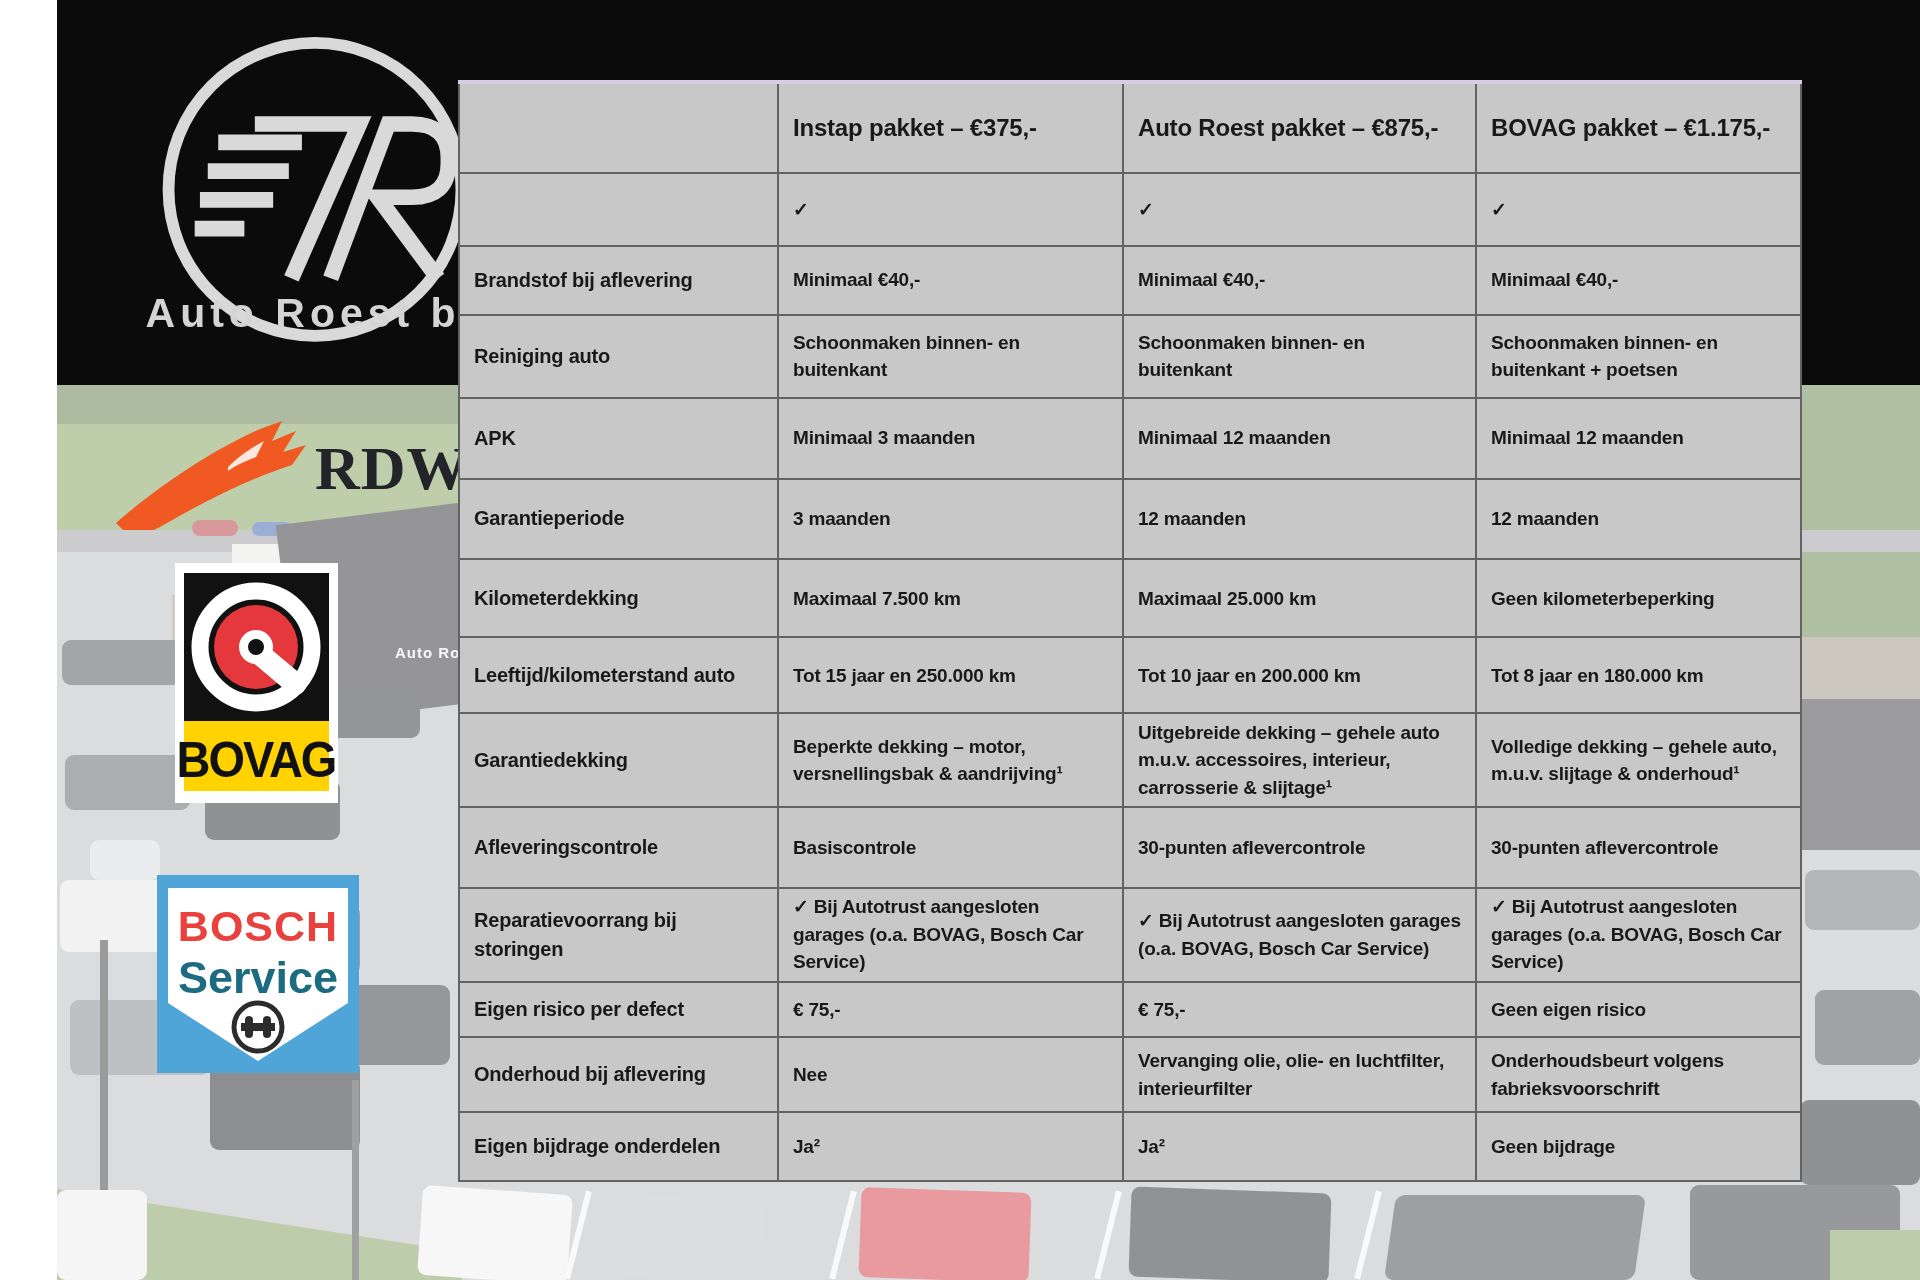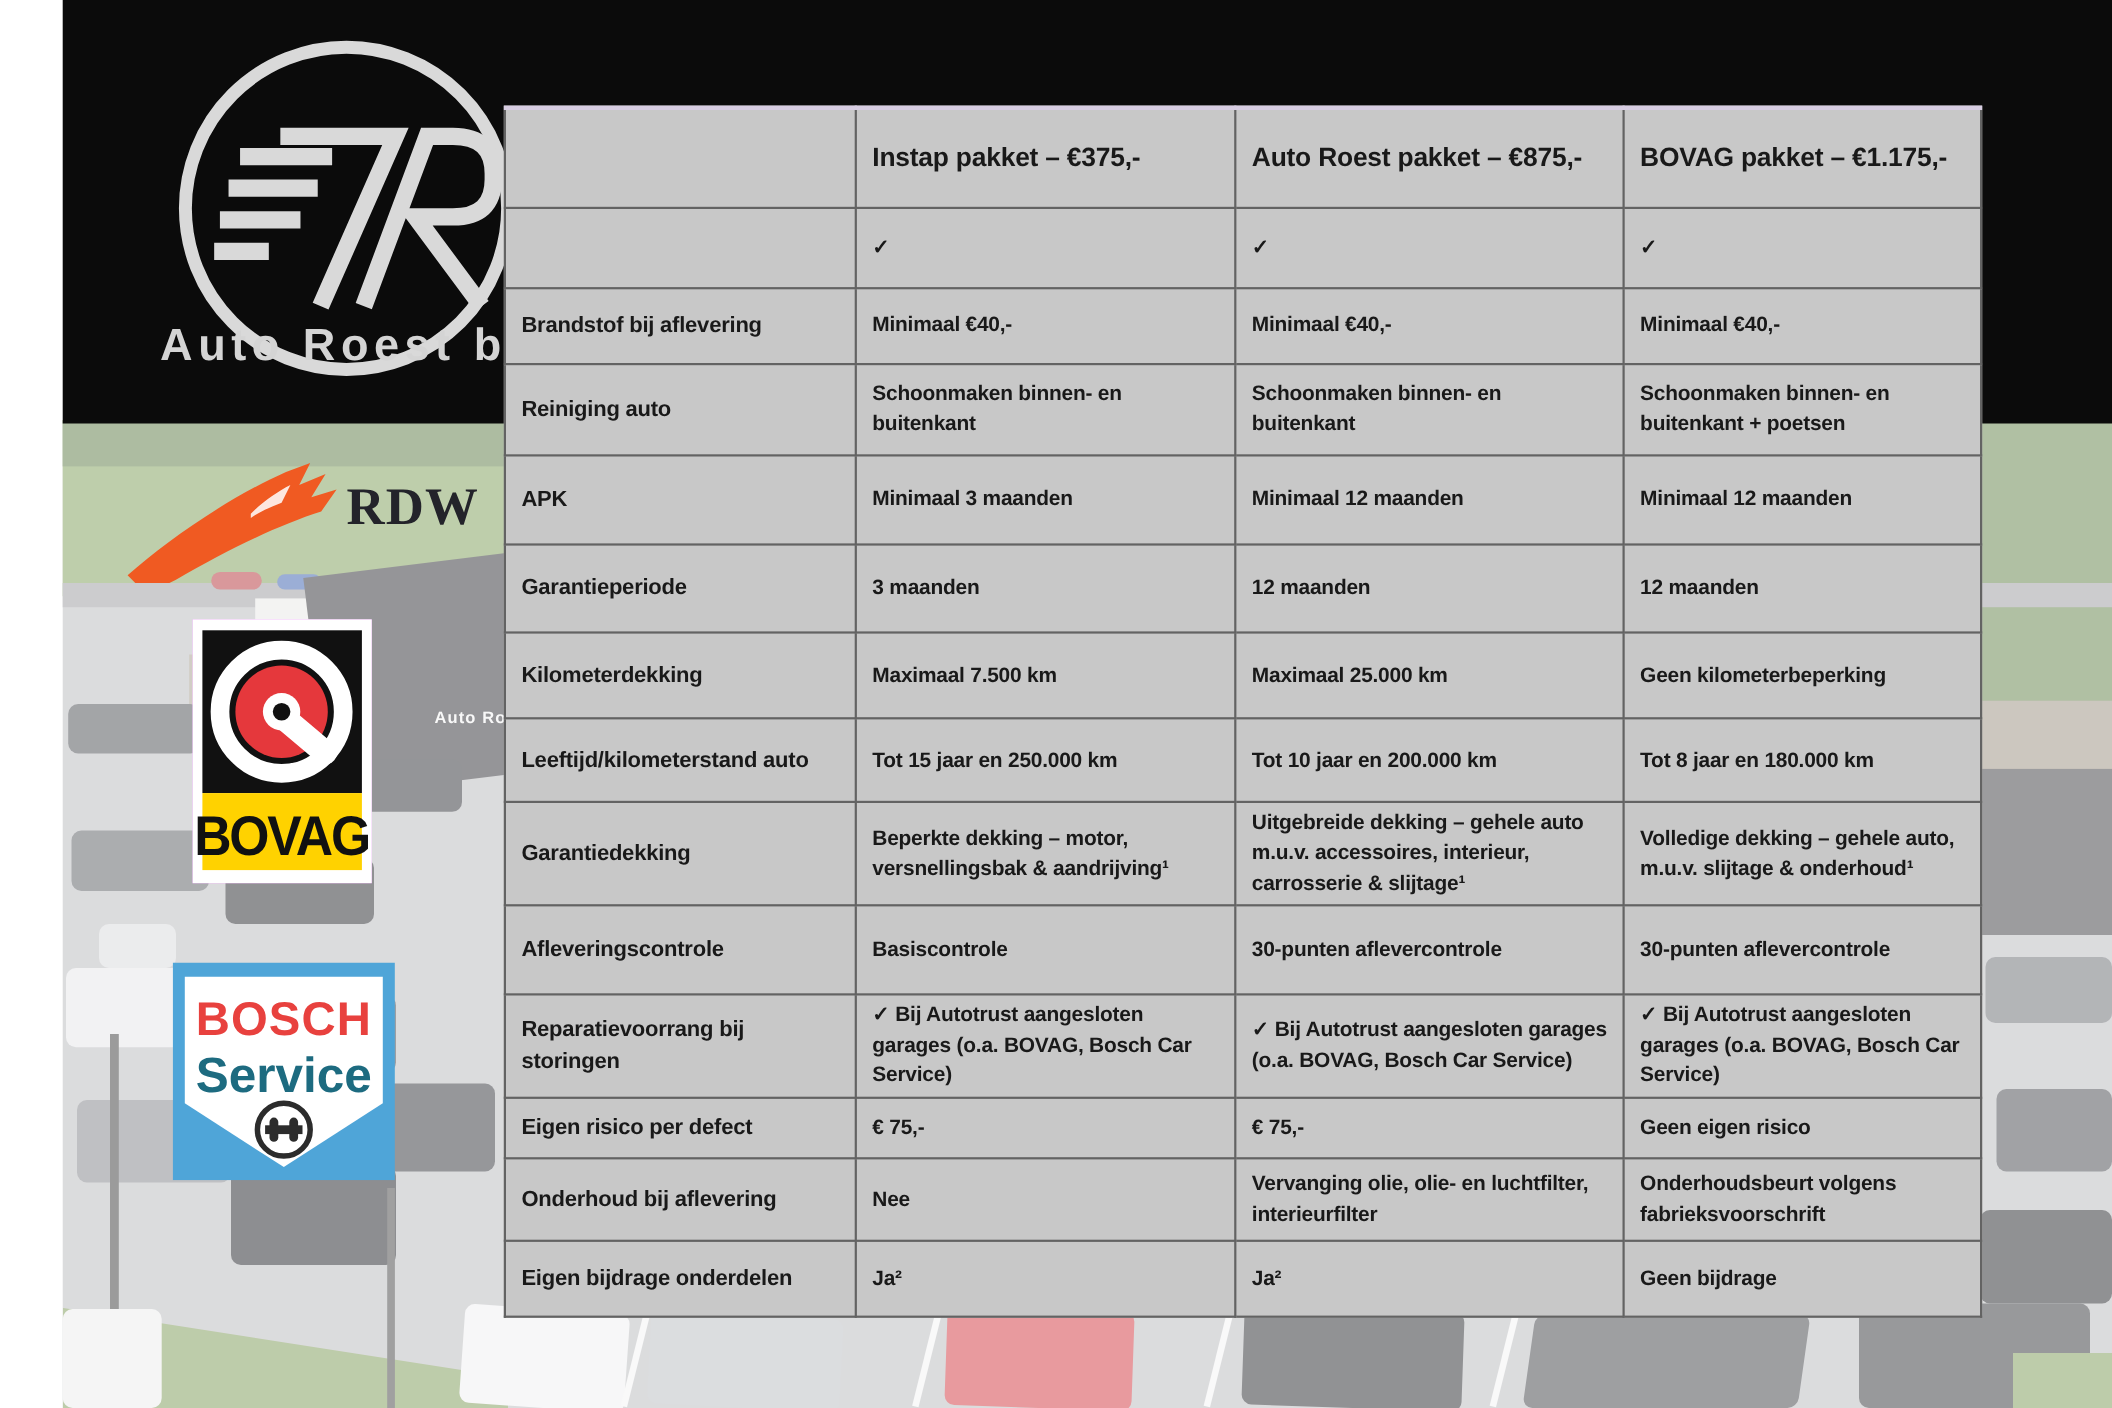--- a/index.html
+++ b/index.html
@@ -11,27 +11,27 @@
   .flat{border-radius:0 !important;}
   .sign-text{position:absolute;color:#f2f2f2;font-size:15px;font-weight:bold;letter-spacing:1px;}
   
   .band{position:absolute;left:57px;top:0;width:1863px;height:385px;background:#0b0b0b;}
   .ar-logo{position:absolute;left:78px;top:22px;width:360px;height:340px;}
   .ar-name{position:absolute;left:60px;top:290px;width:400px;text-align:center;color:#d4d4d4;
            font-size:41px;font-weight:bold;letter-spacing:5px;}
   
   .rdw{position:absolute;left:110px;top:415px;width:330px;height:115px;}
   .rdw-word{position:absolute;left:205px;top:18px;font-family:"Liberation Serif",serif;
-            font-weight:bold;font-size:48px;color:#23232a;letter-spacing:1px;}
+            font-weight:bold;font-size:62px;color:#23232a;letter-spacing:1px;}
   
   .bovag{position:absolute;left:175px;top:563px;width:163px;height:240px;background:#f0abfc;}
   
   .bosch{position:absolute;left:157px;top:875px;width:202px;height:250px;}
   
-  table.pakket{position:absolute;left:458px;top:96px;width:1342px;height:1102px;
+  table.pakket{position:absolute;left:458px;top:80px;width:1342px;height:1102px;
                border-collapse:collapse;table-layout:fixed;background:#c8c8c8;
                border:2px solid #626262;border-top:4px solid #d7cde2;}
   .pakket col.c0{width:319px}.pakket col.c1{width:345px}.pakket col.c2{width:353px}.pakket col.c3{width:325px}
   .pakket th,.pakket td{border:2px solid #636363;vertical-align:middle;text-align:left;
                color:#191919;padding:4px 12px 4px 14px;line-height:1.45;letter-spacing:-0.2px;}
   .pakket th{font-size:24px;font-weight:bold;}
   .pakket td{font-size:19px;font-weight:bold;}
   .pakket td.lbl{font-size:20px;margin-top:48px;}
   .pakket tr:nth-child(1){height:90px}
   .pakket tr:nth-child(2){height:72px}

